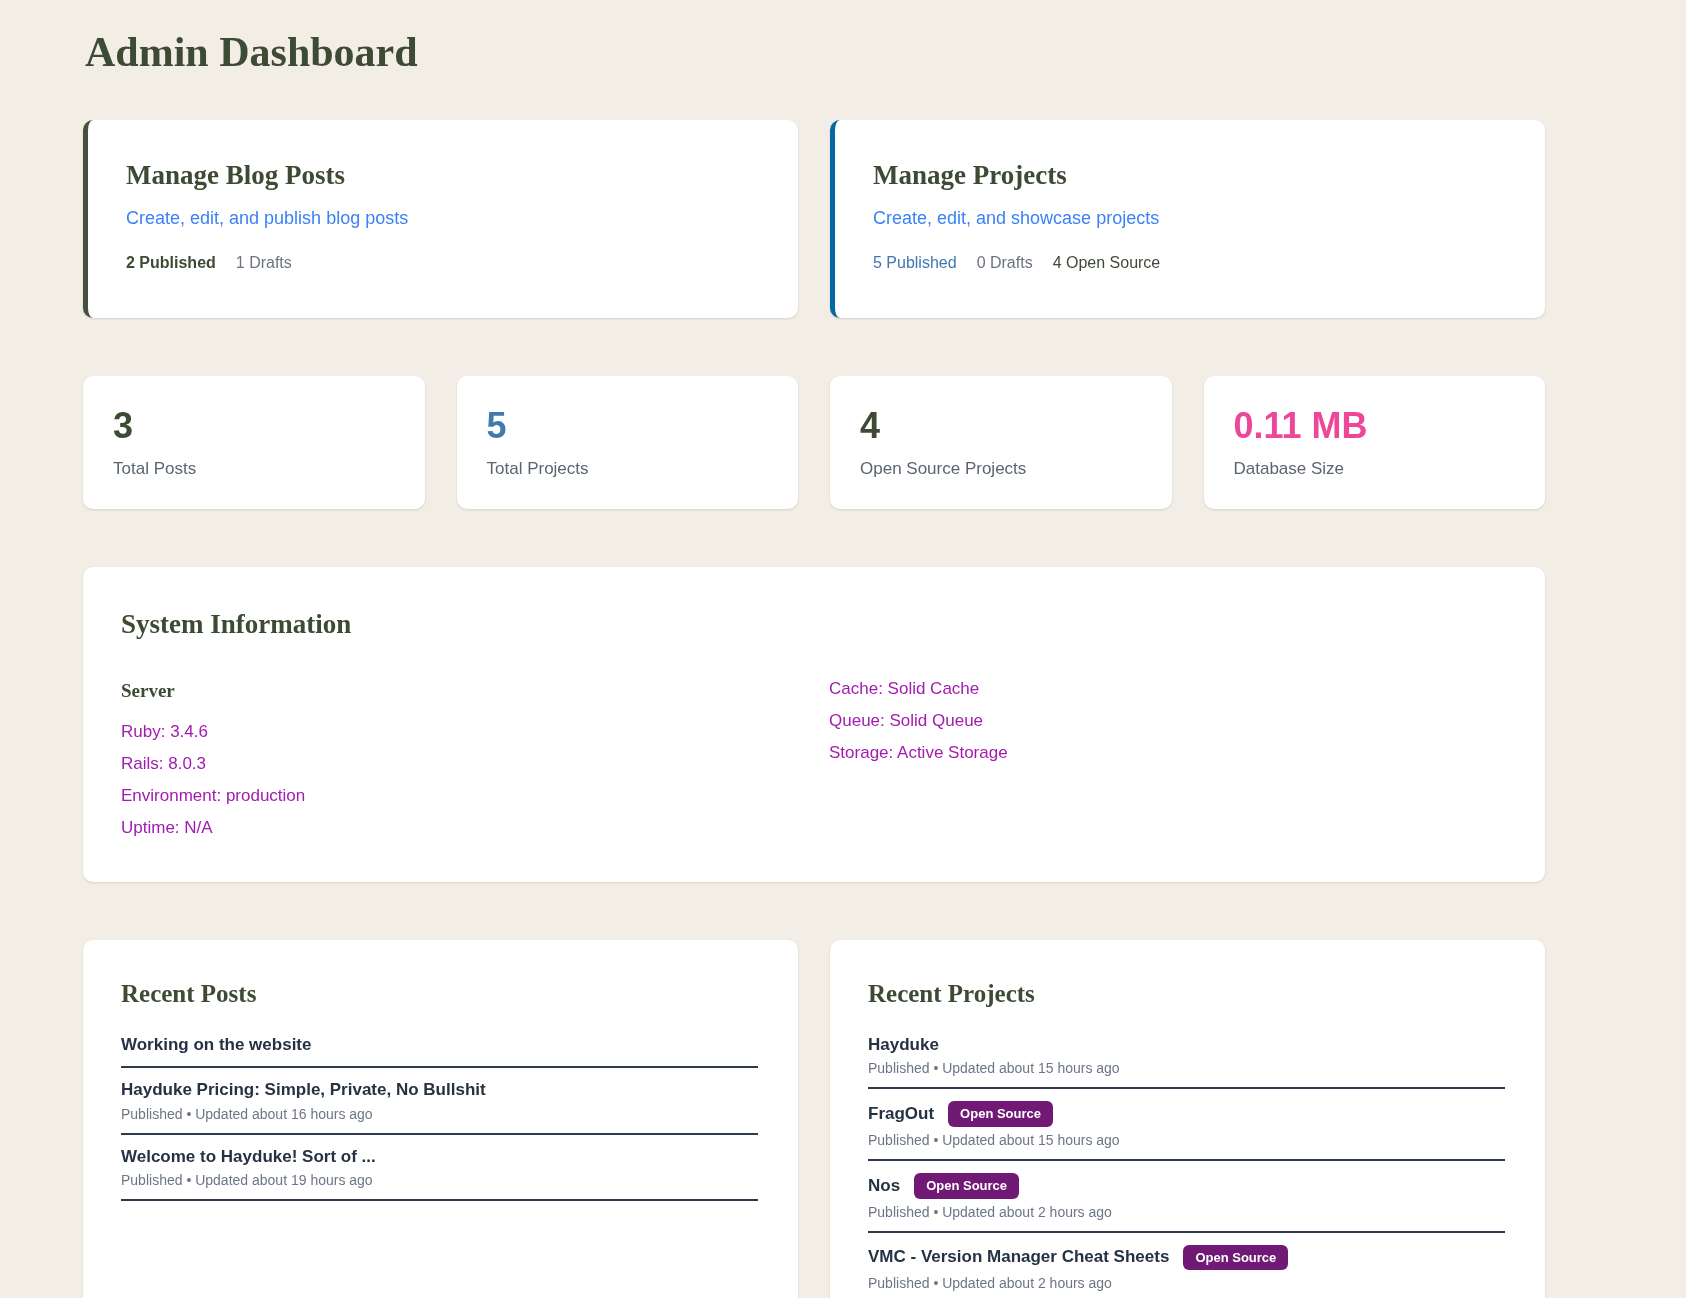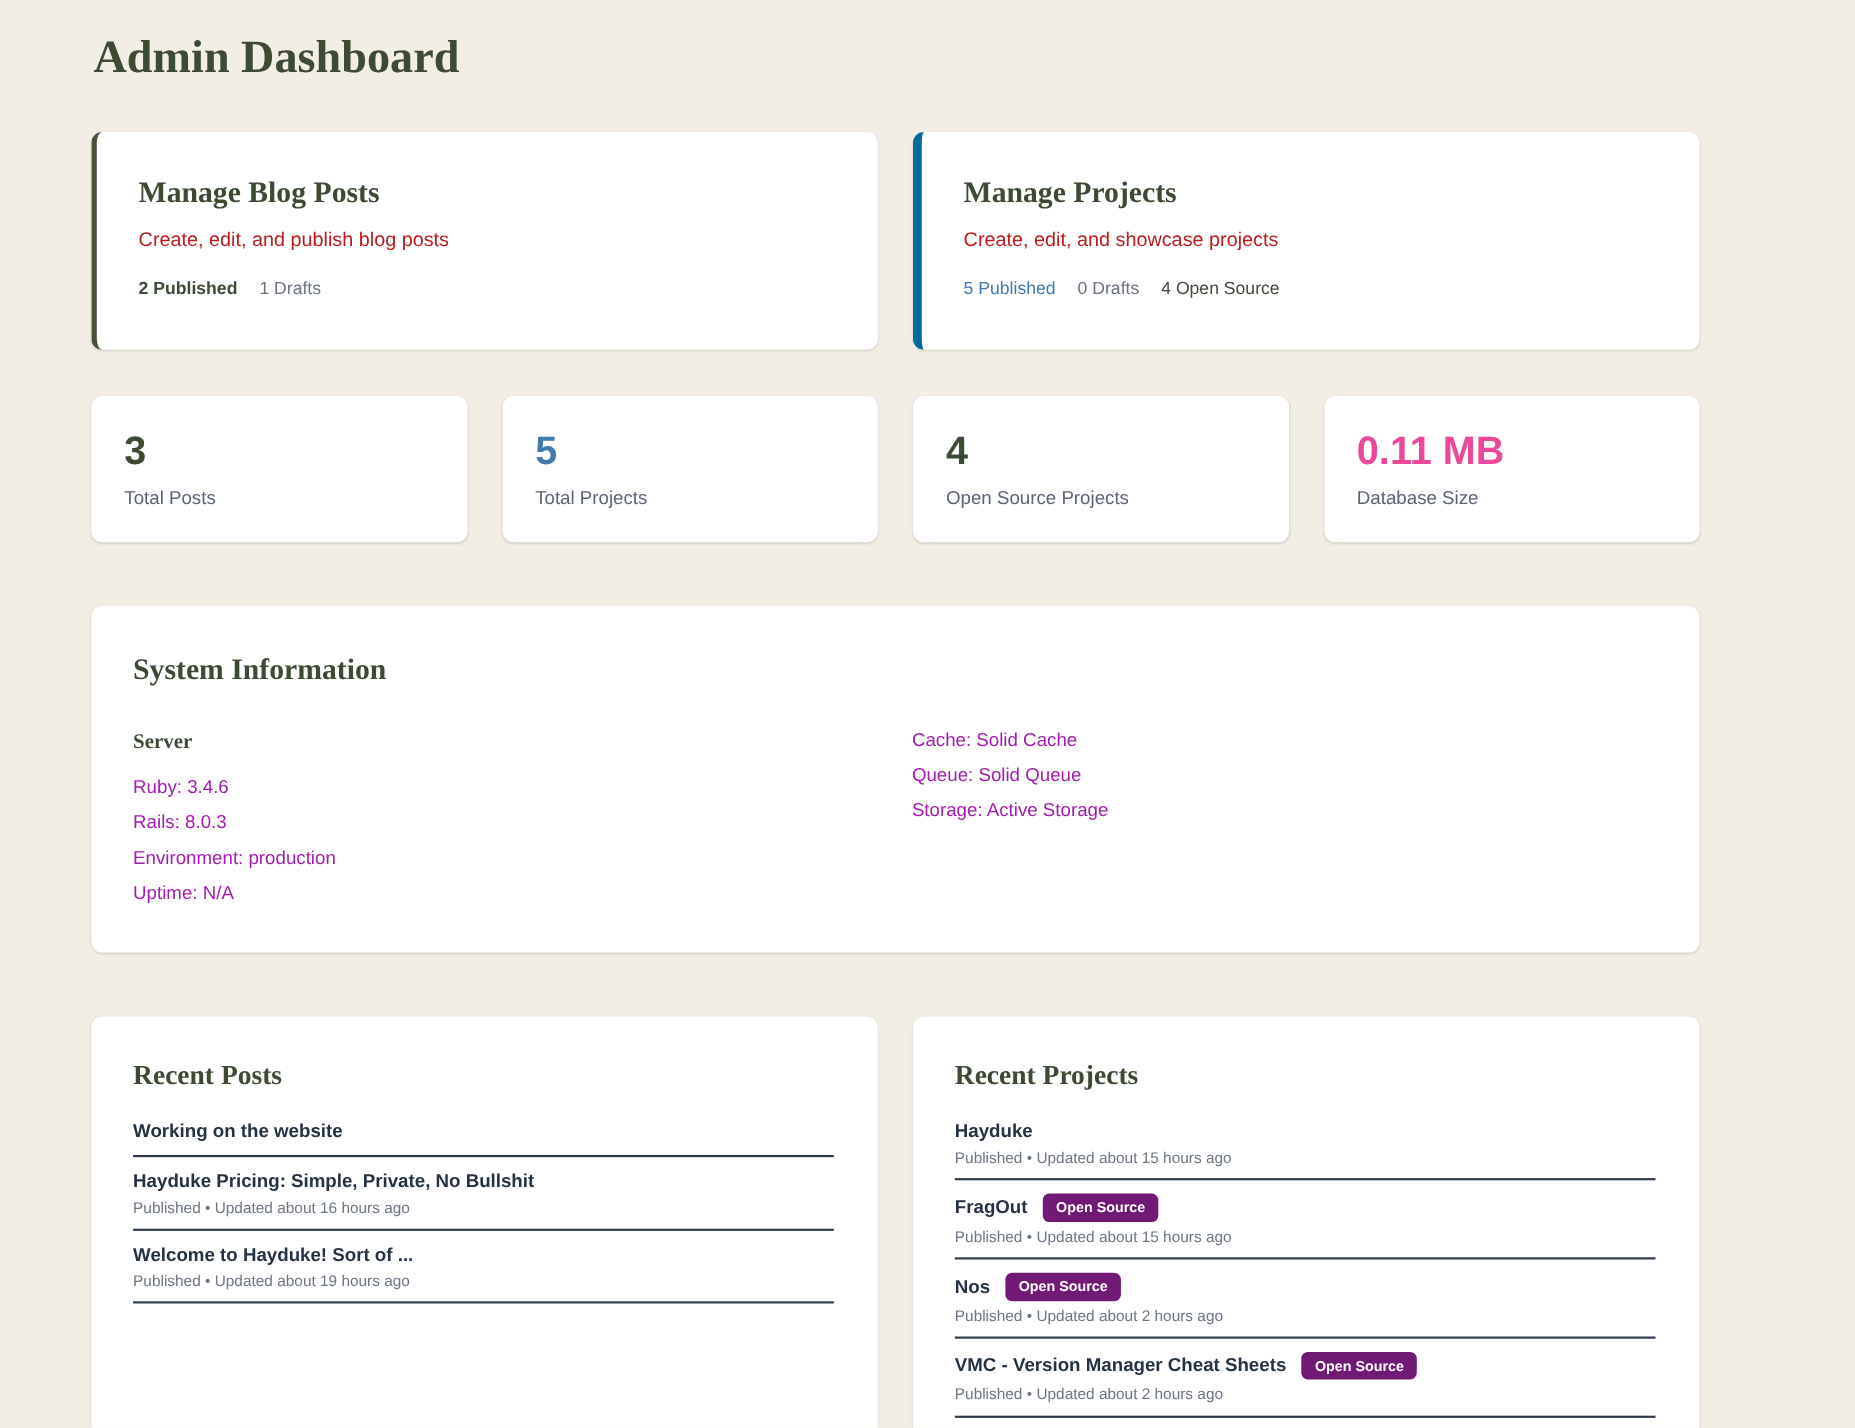--- a/index.html
+++ b/index.html
@@ -24,39 +24,39 @@
   .card {
     background: #ffffff;
     border-radius: 10px;
     box-shadow: 0 1px 3px rgba(0,0,0,0.08), 0 1px 2px rgba(0,0,0,0.05);
   }
   
   .manage-grid {
     display: grid;
     grid-template-columns: 1fr 1fr;
     gap: 32px;
-    margin-bottom: 42px;
+    margin-bottom: 58px;
   }
   .manage-card {
     min-height: 198px;
     padding: 40px 40px 36px 38px;
     cursor: pointer;
   }
   .manage-card.posts-accent { border-left: 5px solid #46513a; }
-  .manage-card.projects-accent { border-left: 8px solid #0369a1; }
+  .manage-card.projects-accent { border-left: 5px solid #0369a1; }
   .manage-card h2 {
     font-family: "Liberation Serif", serif;
     font-size: 27px;
     font-weight: bold;
     color: #3d4a34;
     margin-bottom: 17px;
   }
   .manage-card .card-desc {
     font-size: 18px;
-    color: #b91c1c;
+    color: #3b82f6;
     margin-bottom: 25px;
   }
   .stats-line { display: flex; gap: 20px; font-size: 16px; align-items: baseline; }
   .stat-pub-green { color: #3d4a34; font-weight: bold; }
   .stat-pub-blue  { color: #3f78b0; font-weight: normal; }
   .stat-muted     { color: #6b7280; }
   .stat-green     { color: #3f4a3a; }
   
   .stats-grid {
     display: grid;

